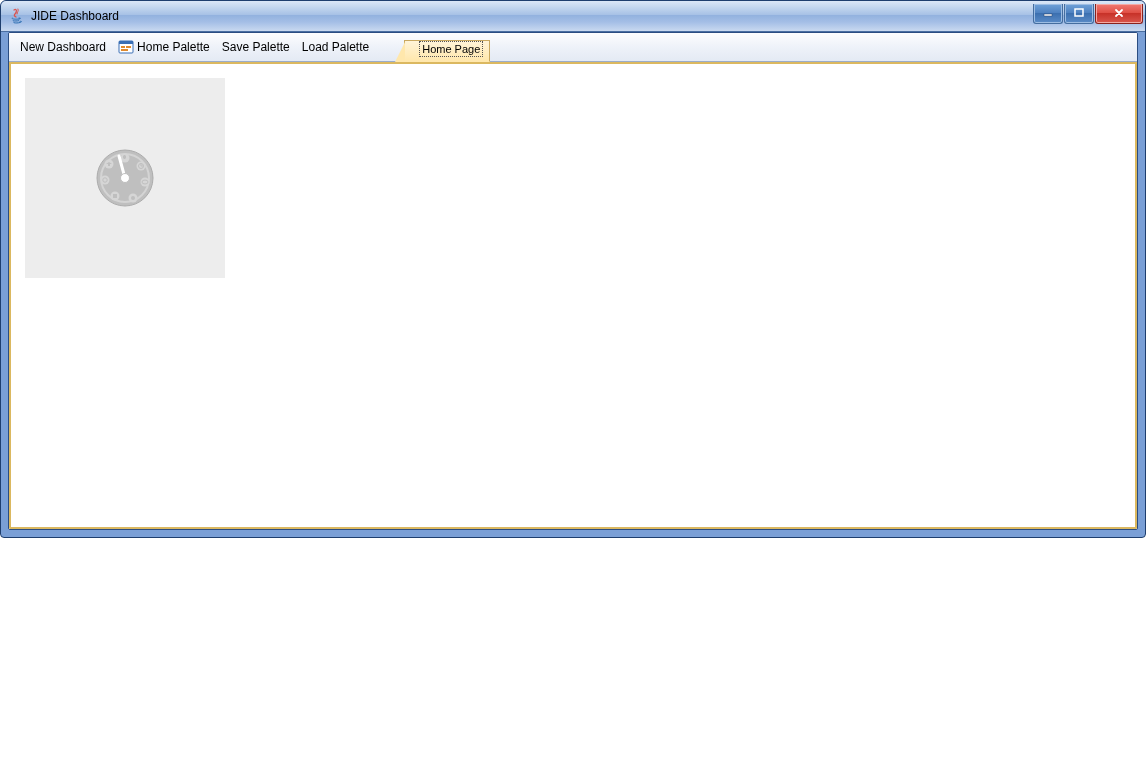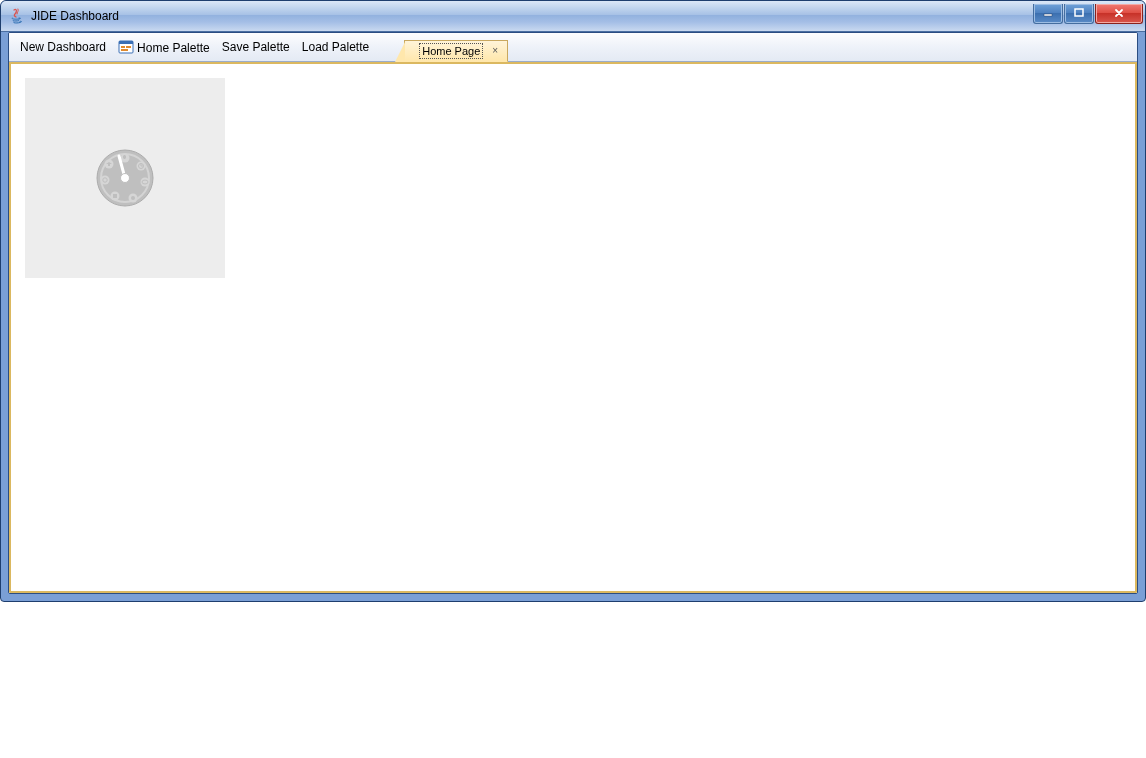--- a/index.html
+++ b/index.html
@@ -9,21 +9,21 @@
     height: 758px;
     font-family: "Segoe UI", Tahoma, sans-serif;
     font-size: 12px;
     overflow: hidden;
     background: #fff;
   }
 
   
   .window {
     width: 1146px;
-    height: 602px;
+    height: 538px;
     box-sizing: border-box;
     background: linear-gradient(to bottom, #2f5fa3 0%, #4a79bd 4px, #6891cf 8px, #7a9fd6 12px);
     border: 1px solid #1e3e6e;
     border-radius: 6px 6px 4px 4px;
     position: relative;
     display: flex;
     flex-direction: column;
   }
 
   
@@ -115,21 +115,21 @@
     position: relative;
   }
 
   .tool-item {
     padding: 2px 4px;
     border: 1px solid transparent;
     border-radius: 3px;
     color: #000;
     white-space: nowrap;
     display: flex;
-    align-items: flex-end;
+    align-items: center;
     gap: 3px;
   }
 
   .tool-icon {
     width: 16px;
     height: 16px;
   }
 
   .tab-strip {
     margin-left: 28px;
@@ -144,20 +144,21 @@
     padding: 0 6px 0 14px;
     margin-bottom: -1px;
     background: linear-gradient(to bottom, #fff4d9 0%, #ffe7ac 100%);
     border: 1px solid #c9a85f;
     border-bottom: 1px solid #ffe7ac;
     display: flex;
     align-items: center;
     gap: 6px;
     font-size: 11px;
     color: #000;
+    flex-direction: column;
   }
   .tab::before {
     content: "";
     position: absolute;
     left: -10px;
     bottom: -1px;
     width: 0;
     height: 0;
     border-bottom: 20px solid #ffe7ac;
     border-left: 10px solid transparent;

